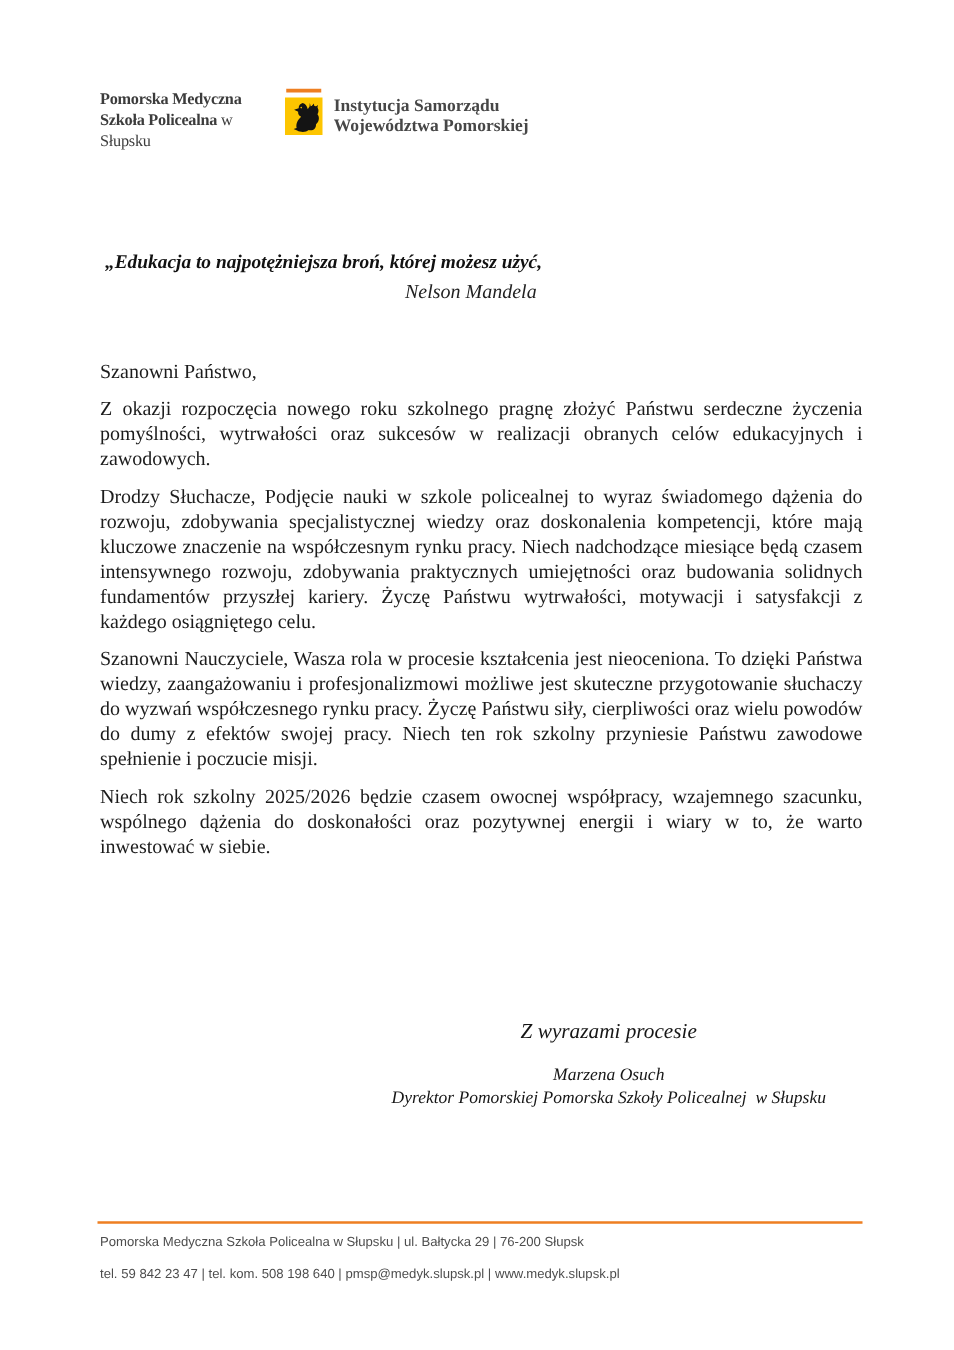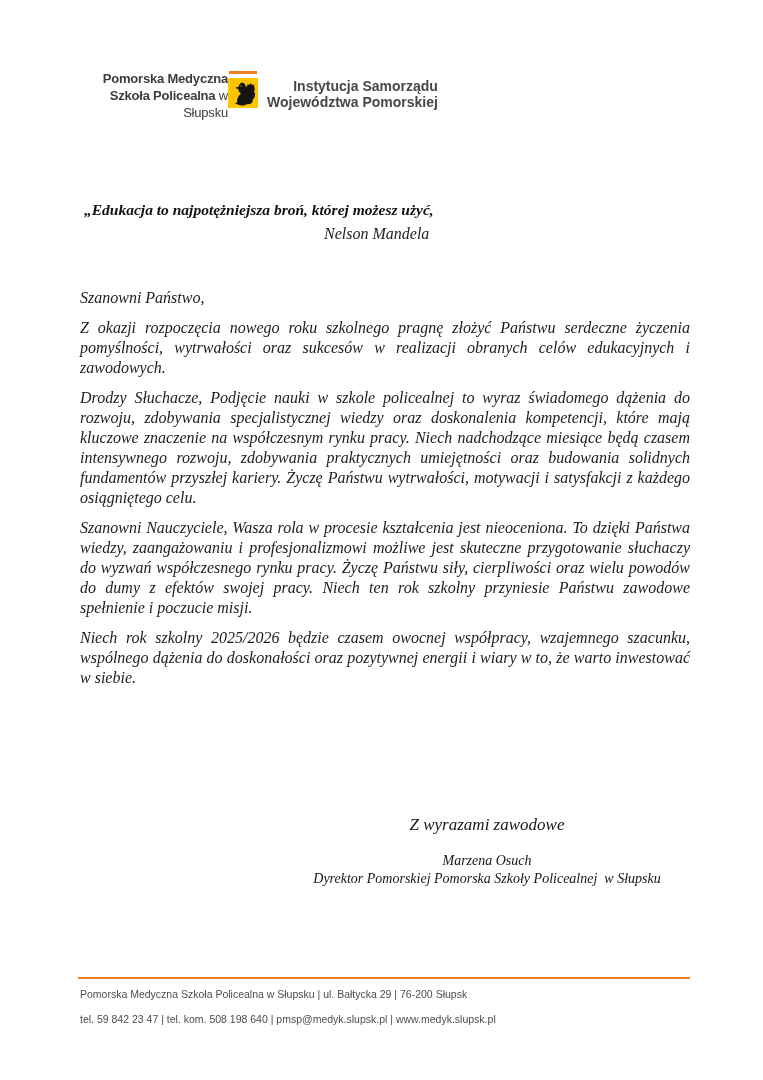--- a/index.html
+++ b/index.html
@@ -16,40 +16,39 @@
     background:#ffffff;
     overflow:hidden;
     font-family:"Liberation Serif", serif;
     color:var(--text_dark);
   }
 
   
   .letterhead{
     position:absolute;top:70px;left:80px;right:52px;
     display:flex;align-items:flex-start;
-    font-family:Liberation Sans, sans-serif;
-    text-align:right;
+    font-family:Liberation Serif, serif;
   }
   .brand{width:148px;color:var(--header_text);font-size:13px;line-height:17px;letter-spacing:-0.2px;}
   .brand .b{font-weight:bold;}
   .brand .r{font-weight:normal;}
   .logo{display:flex;flex-direction:column;align-items:center;width:30px;margin-top:1px;}
   .logo-bar{width:28px;height:3px;background:var(--accent_orange);margin-bottom:4px;}
   .logo-square{width:30px;height:30px;background:var(--logo_yellow);display:flex;align-items:center;justify-content:center;}
   .logo-square svg{width:26px;height:26px;display:block;}
   .institution{margin-left:9px;margin-top:8px;color:#474747;font-size:14px;line-height:16px;font-weight:600;}
 
   
   .quote{position:absolute;top:199px;left:84px;font-style:italic;font-weight:bold;font-size:15.5px;line-height:21px;color:#111;}
   .quote-line2{margin-left:10px;}
   .quote-attr{margin-top:3px;margin-left:240px;font-weight:normal;font-size:16px;color:#222;}
 
   
   .body-text{position:absolute;top:288px;left:80px;width:610px;font-size:16px;line-height:20px;}
-  .body-text p{margin:10px 0 0 0;text-align:justify;font-style:italic;}
+  .body-text p{margin:10px 0 0 0;text-align:justify;}
   .body-text .salutation{margin:0;text-align:left;}
   .closing{margin-top:10px;text-align:left;}
   .emoji{font-family:"DejaVu Sans", sans-serif;font-size:17px;vertical-align:-1px;}
 
   
   .signature{position:absolute;top:815px;left:272px;width:430px;text-align:center;font-style:italic;color:#161616;}
   .valediction{font-size:17px;line-height:20px;}
   .sig-name{margin-top:17px;font-size:14px;line-height:18px;}
   .sig-title{font-size:14px;line-height:18px;white-space:pre-wrap;}
 
@@ -91,21 +90,21 @@
 
   <section class="body-text">
     <p class="salutation">Szanowni Państwo,</p>
     <p>Z okazji rozpoczęcia nowego roku szkolnego pragnę złożyć Państwu serdeczne życzenia pomyślności, wytrwałości oraz sukcesów w realizacji obranych celów edukacyjnych i zawodowych.</p>
     <p>Drodzy Słuchacze, Podjęcie nauki w szkole policealnej to wyraz świadomego dążenia do rozwoju, zdobywania specjalistycznej wiedzy oraz doskonalenia kompetencji, które mają kluczowe znaczenie na współczesnym rynku pracy. Niech nadchodzące miesiące będą czasem intensywnego rozwoju, zdobywania praktycznych umiejętności oraz budowania solidnych fundamentów przyszłej kariery. Życzę Państwu wytrwałości, motywacji i satysfakcji z każdego osiągniętego celu.</p>
     <p>Szanowni Nauczyciele, Wasza rola w procesie kształcenia jest nieoceniona. To dzięki Państwa wiedzy, zaangażowaniu i profesjonalizmowi możliwe jest skuteczne przygotowanie słuchaczy do wyzwań współczesnego rynku pracy. Życzę Państwu siły, cierpliwości oraz wielu powodów do dumy z efektów swojej pracy. Niech ten rok szkolny przyniesie Państwu zawodowe spełnienie i poczucie misji.</p>
     <p>Niech rok szkolny 2025/2026 będzie czasem owocnej współpracy, wzajemnego szacunku, wspólnego dążenia do doskonałości oraz pozytywnej energii i wiary w to, że warto inwestować w siebie.</p>
   </section>
 
   <section class="signature">
-    <div class="valediction">Z wyrazami zawodowe</div>
+    <div class="valediction">Z wyrazami procesie</div>
     <div class="sig-name">Marzena Osuch</div>
     <div class="sig-title">Dyrektor Pomorskiej Pomorska Szkoły Policealnej  w Słupsku</div>
   </section>
 
   <div class="footer-divider"></div>
   <footer class="footer">
     <div class="f1">Pomorska Medyczna Szkoła Policealna w Słupsku | ul. Bałtycka 29 | 76-200 Słupsk</div>
     <div class="f2">tel. 59 842 23 47 | tel. kom. 508 198 640 | pmsp@medyk.slupsk.pl | www.medyk.slupsk.pl</div>
   </footer>
 

